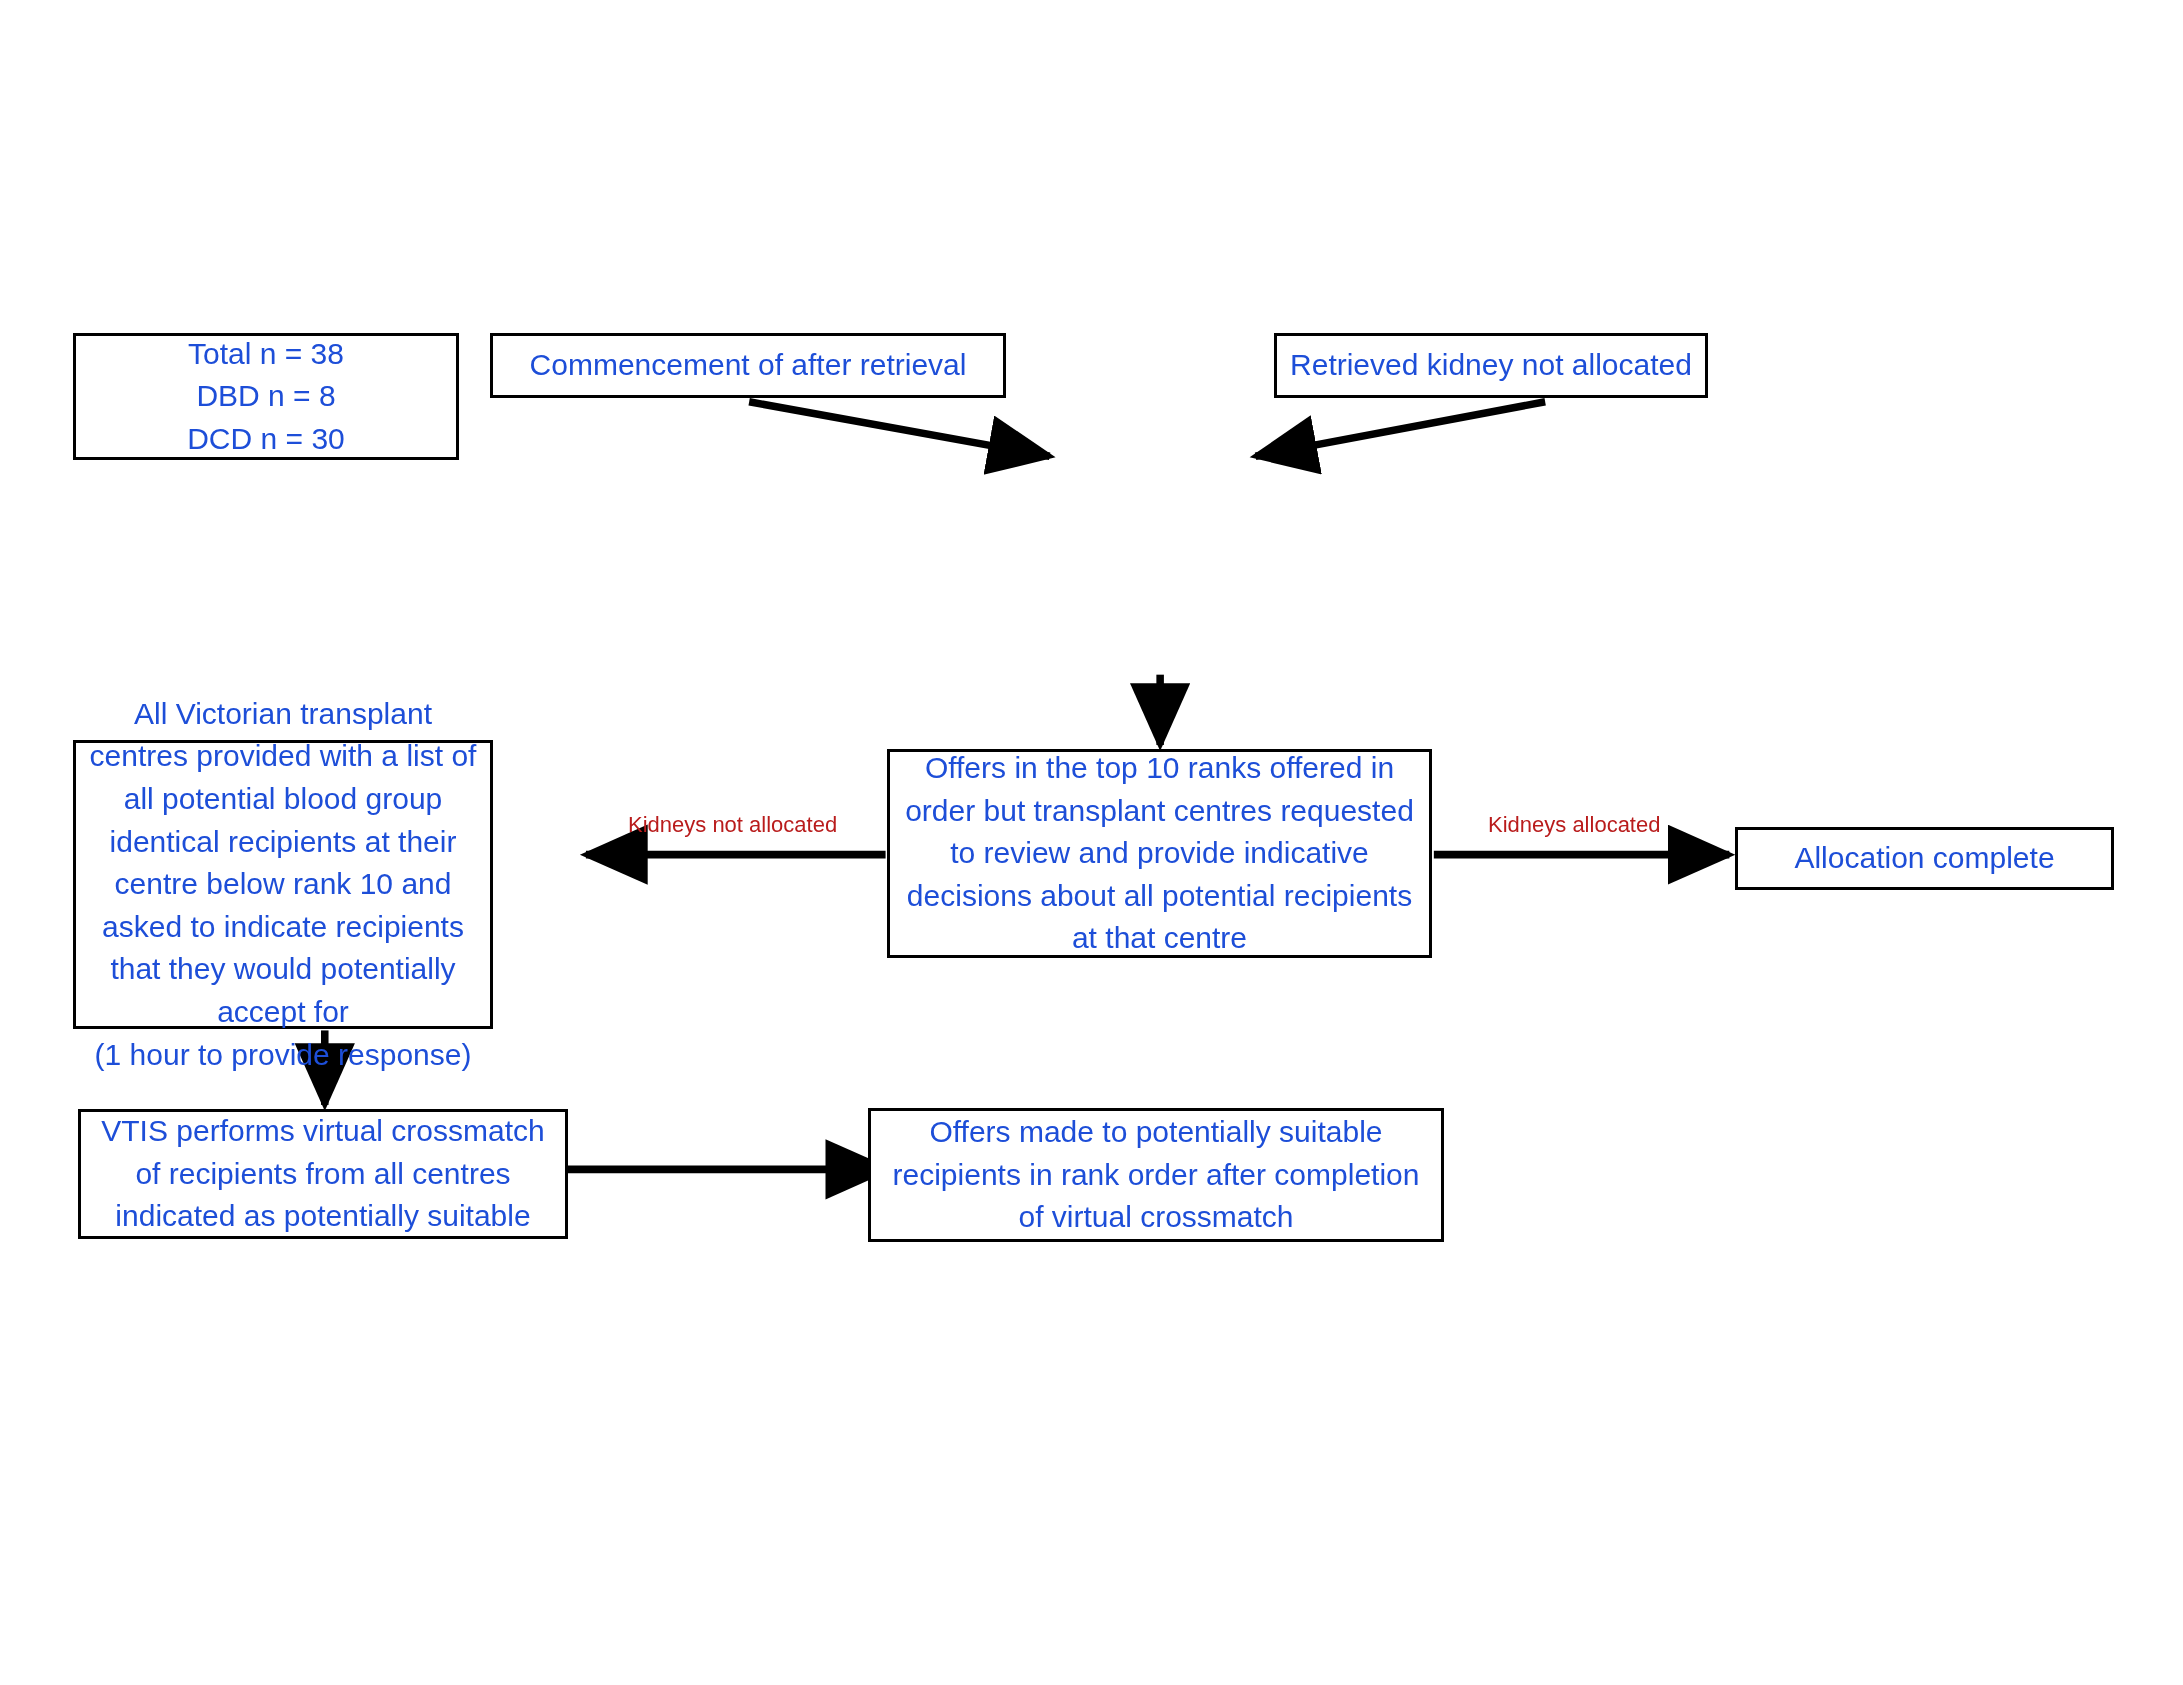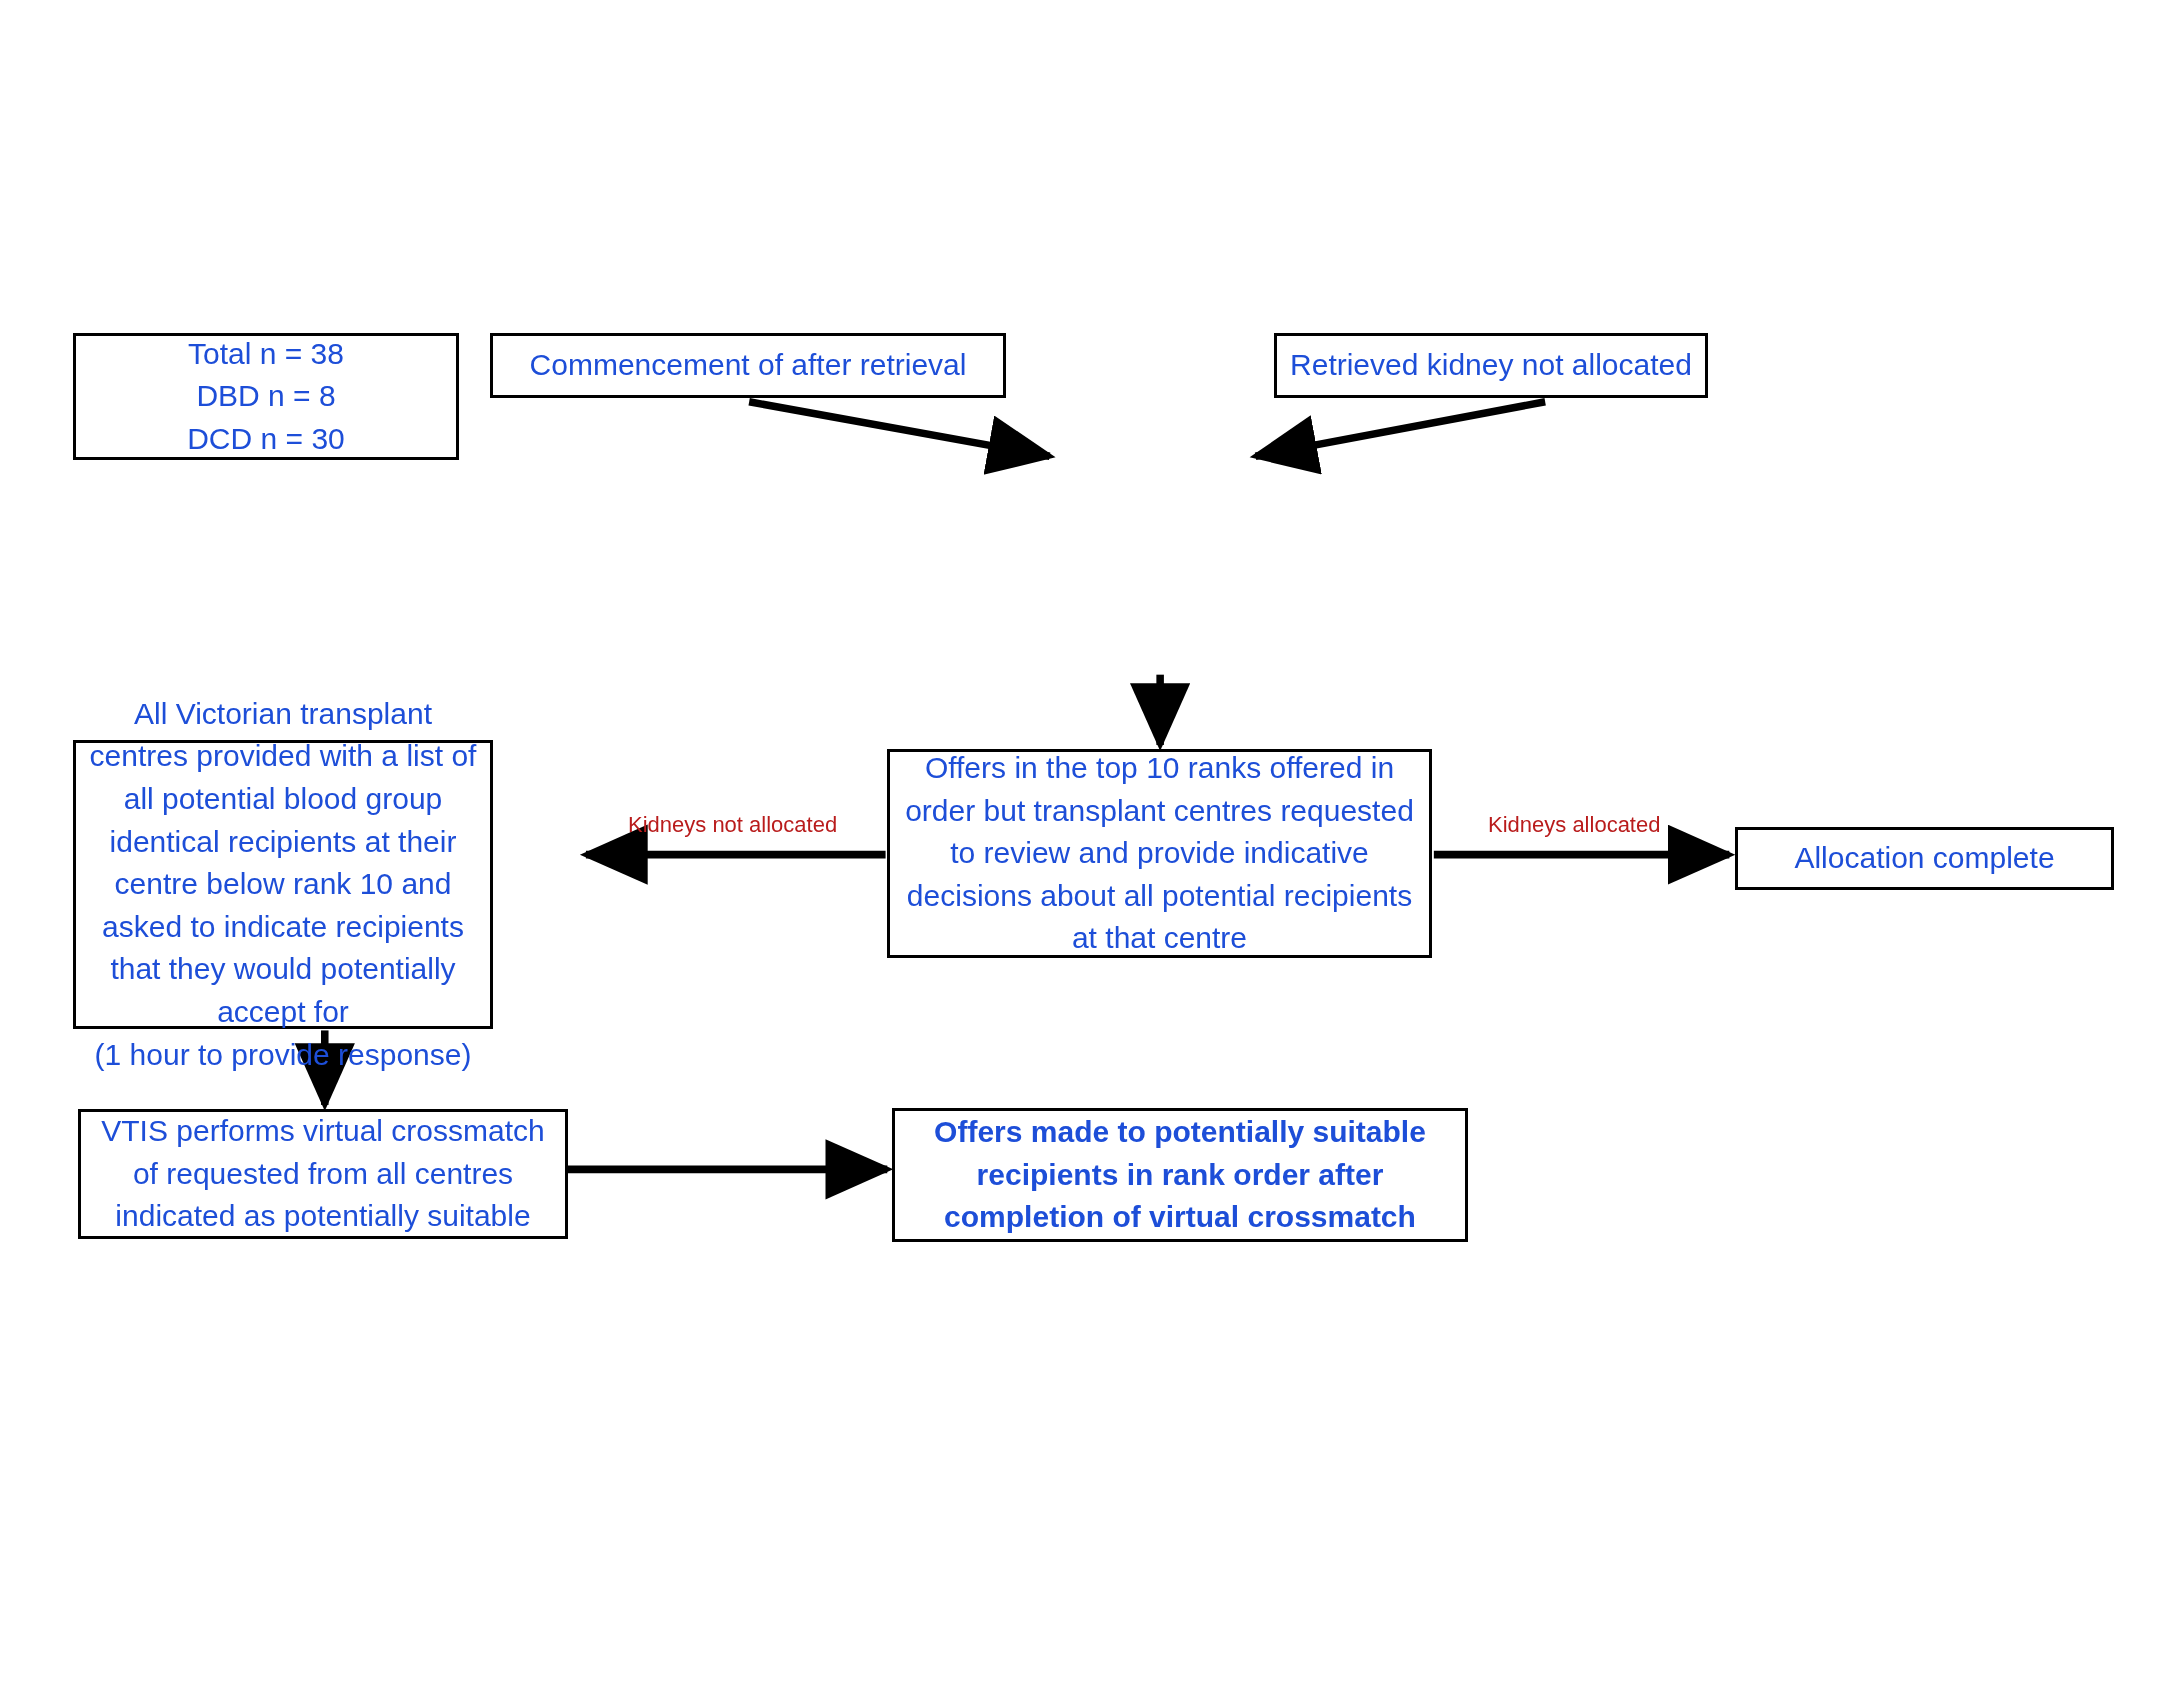--- a/index.html
+++ b/index.html
@@ -51,21 +51,21 @@
   }
 
   
   #node-cohort        { left: 73px;   top: 333px;  width: 386px;  height: 127px; }
   #node-commencement  { left: 490px;  top: 333px;  width: 516px;  height: 65px;  }
   #node-retrieved     { left: 1274px; top: 333px;  width: 434px;  height: 65px;  }
   #node-vtis-prepare  { left: 850px; top: 461px;  width: 626px;  height: 212px; }
   #node-offers-top10  { left: 887px; top: 749px;  width: 545px;  height: 209px; }
   #node-all-centres   { left: 73px;   top: 740px;  width: 420px;  height: 289px; }
   #node-vtis-xmatch   { left: 78px;   top: 1109px; width: 490px;  height: 130px; }
-  #node-offers-rank   { left: 892px; top: 1108px; width: 576px;  height: 134px; font-weight: bold; }
+  #node-offers-rank   { left: 868px; top: 1108px; width: 576px;  height: 134px; }
   #node-allocation    { left: 1735px; top: 827px;  width: 379px;  height: 63px;  }
 
   
   #label-not-allocated { left: 628px;  top: 812px;  width: 234px; }
   #label-allocated     { left: 1488px; top: 812px;  width: 209px; }
 </style>
 </head>
 <body>
 
 <div id="canvas">
@@ -102,21 +102,21 @@
   <div class="node" id="node-commencement">Commencement of after retrieval</div>
 
   <div class="node" id="node-retrieved">Retrieved kidney not allocated</div>
 
 
   <div class="node" id="node-offers-top10">Offers in the top 10 ranks offered in order but transplant centres requested to review and provide indicative decisions about all potential recipients at that centre</div>
 
   <div class="node" id="node-all-centres">All Victorian transplant centres provided with a list of all potential blood group identical recipients at their centre below rank 10 and asked to indicate recipients that they would potentially accept for
 (1 hour to provide response)</div>
 
-  <div class="node" id="node-vtis-xmatch">VTIS performs virtual crossmatch of requested from all centres indicated as potentially suitable</div>
+  <div class="node" id="node-vtis-xmatch">VTIS performs virtual crossmatch of recipients from all centres indicated as potentially suitable</div>
 
   <div class="node" id="node-offers-rank">Offers made to potentially suitable recipients in rank order after completion of virtual crossmatch</div>
 
   <div class="node" id="node-allocation">Allocation complete</div>
 
   <div class="edge-label" id="label-not-allocated">Kidneys not allocated</div>
 
   <div class="edge-label" id="label-allocated">Kidneys allocated</div>
 
 </div>

